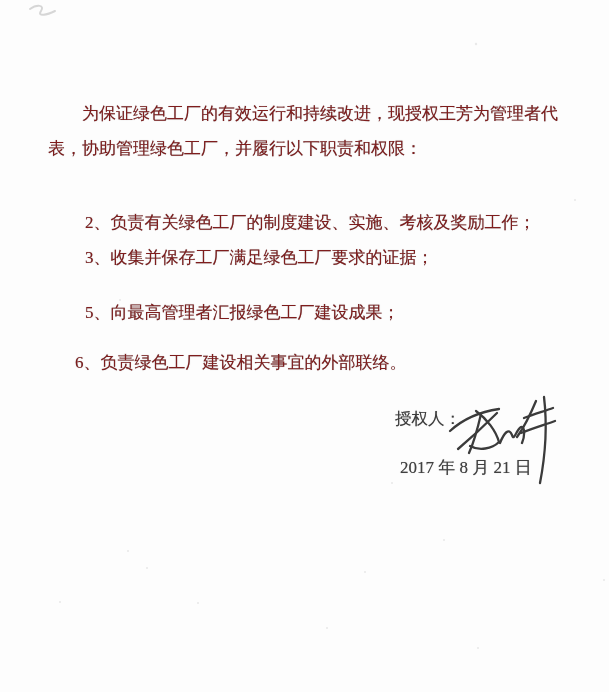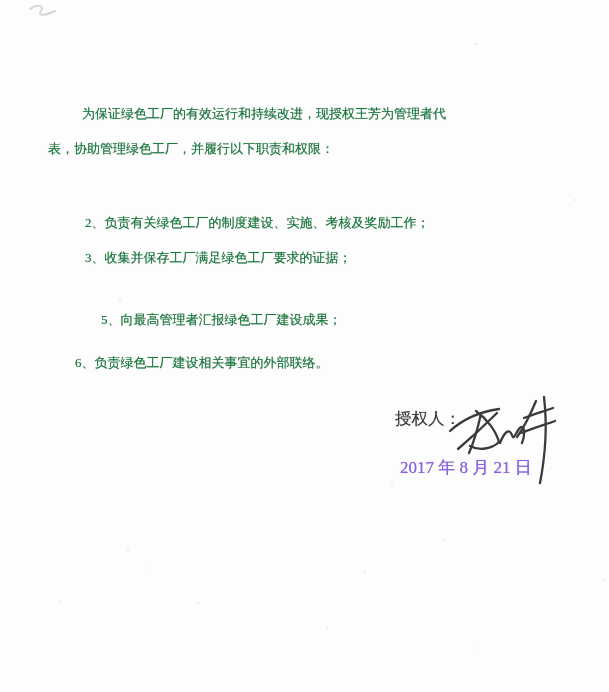--- a/index.html
+++ b/index.html
@@ -24,50 +24,50 @@
     text-align: center;
     font-family: "Liberation Sans", "DejaVu Sans", sans-serif;
     font-size: 19px;
     font-weight: 700;
     color: #333333;
     letter-spacing: 1px;
     text-shadow: 0 0 0.6px rgba(50,50,50,0.55);
   }
   .body-line {
     position: absolute;
-    font-size: 13px;
+    font-size: 17px;
     line-height: 22px;
     letter-spacing: 0px;
-    color: #15803d;
+    color: #7f1d1d;
     text-shadow: 0 0 0.7px rgba(60,60,60,0.6);
     white-space: nowrap;
   }
   .para-1 { top: 103px; left: 82px; }
   .para-2 { top: 138px; left: 48px; }
   .item-0 { top: 176px; left: 85px; }
   .item-1 { top: 212px; left: 85px; }
   .item-2 { top: 247px; left: 85px; text-align: right; }
   .item-3 { top: 282px; left: 85px; }
-  .item-4 { top: 309px; left: 85px; margin-left: 16px; }
+  .item-4 { top: 302px; left: 85px; }
   .item-5 { top: 352px; left: 68px; margin-left: 7px; }
   .auth-label {
     position: absolute;
     top: 408px;
     left: 395px;
     font-size: 16.5px;
     color: #3c3c3c;
     text-shadow: 0 0 0.7px rgba(60,60,60,0.6);
     white-space: nowrap;
   }
   .date-line {
     position: absolute;
     top: 456px;
     left: 400px;
     font-size: 17px;
-    color: #8b5cf6;
+    color: #404040;
     text-shadow: 0 0 0.7px rgba(60,60,60,0.6);
     white-space: nowrap;
   }
   .signature-svg {
     position: absolute;
     top: 0;
     left: 0;
     pointer-events: none;
   }
   .noise-svg {

